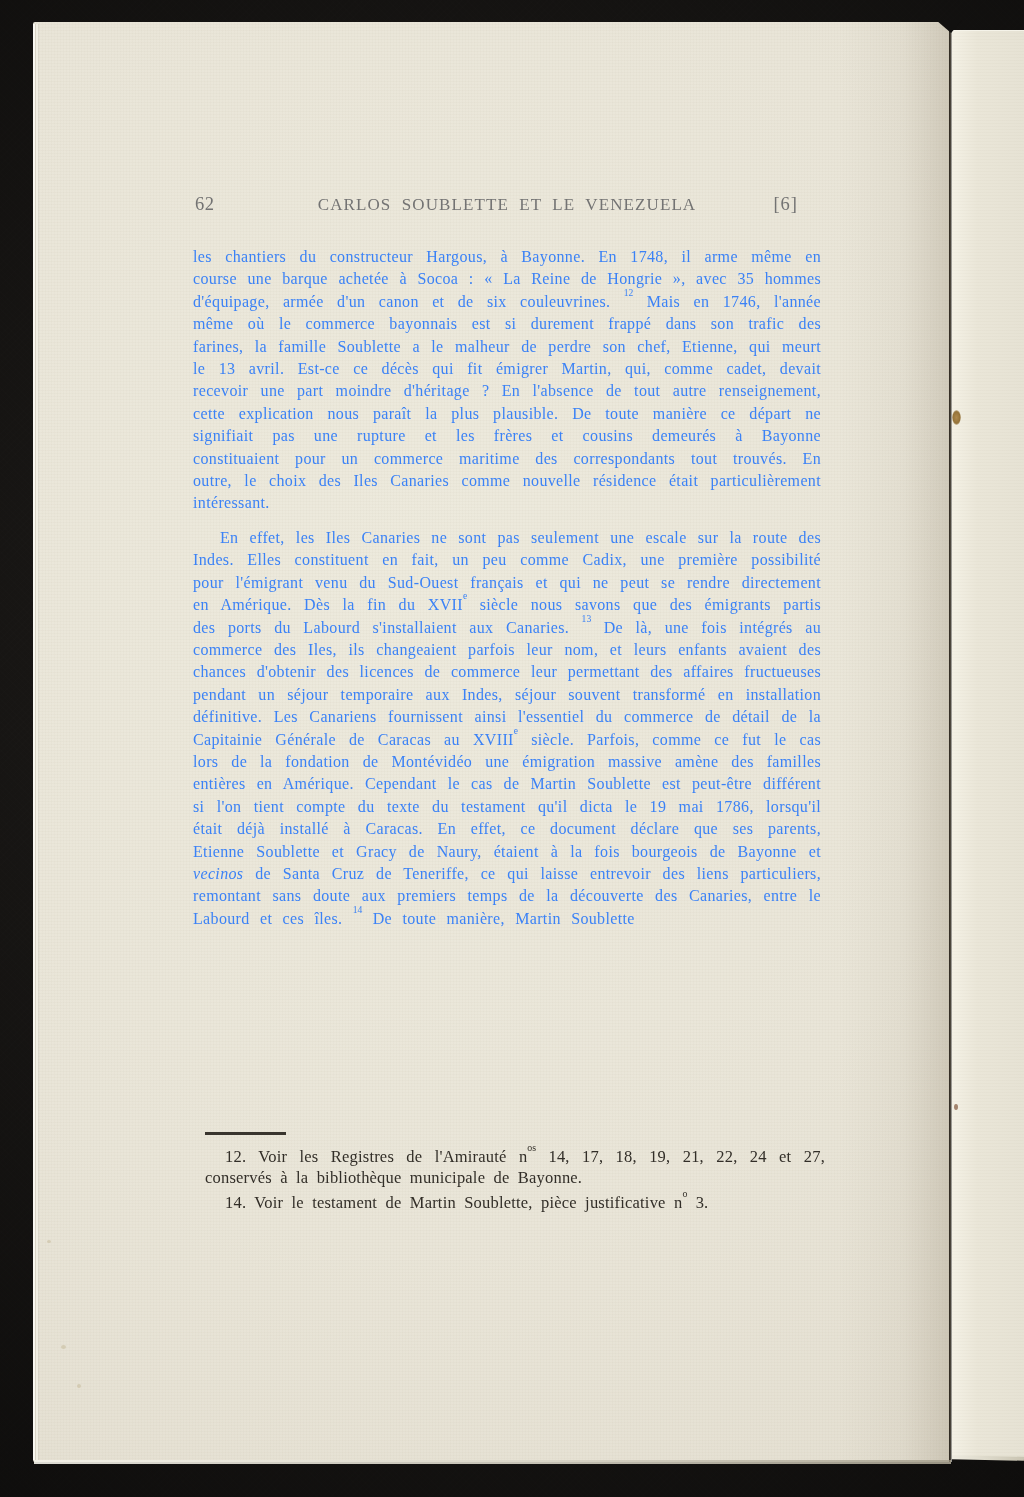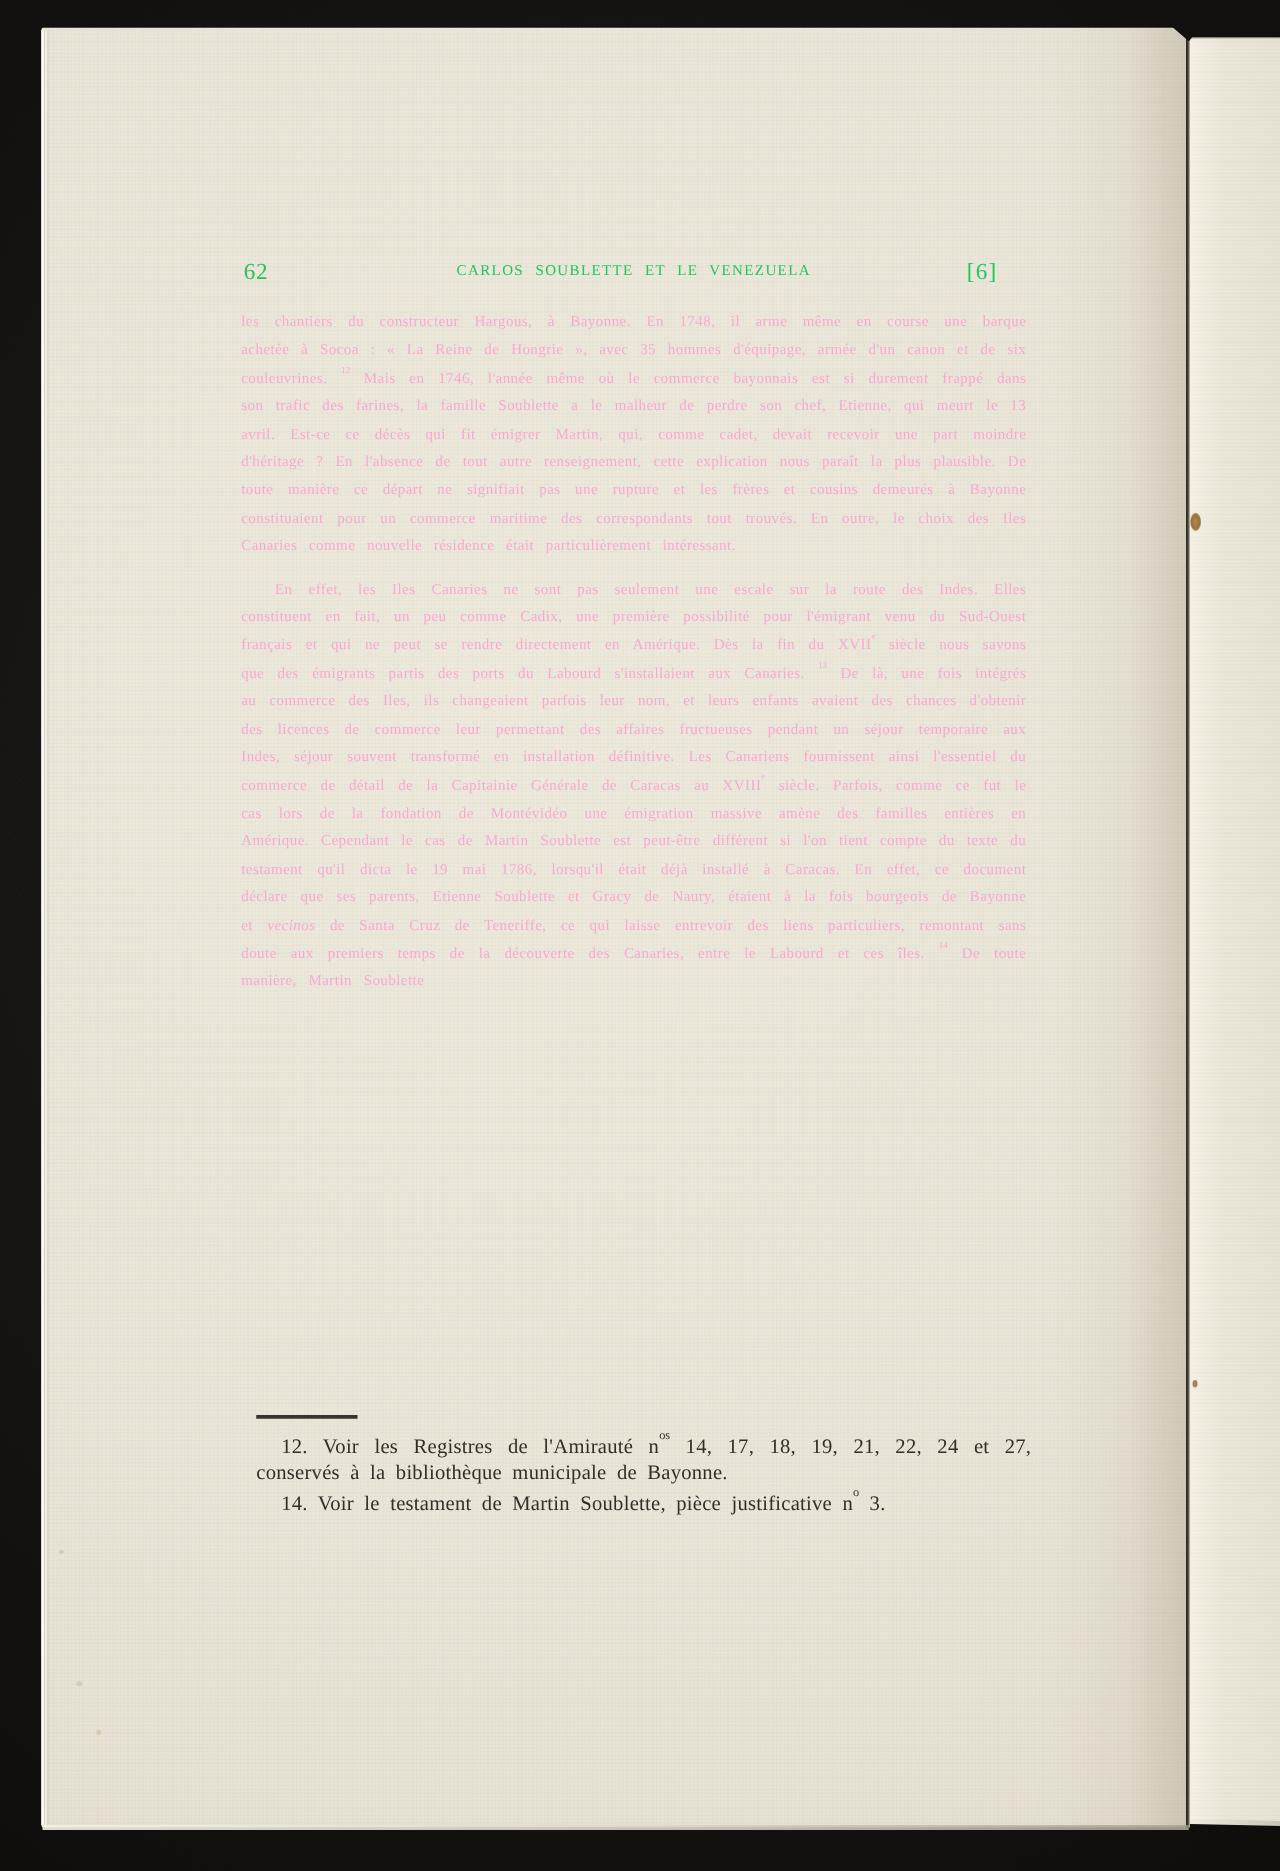--- a/index.html
+++ b/index.html
@@ -56,32 +56,32 @@
     opacity:.9;
   }
   .spot-small{
     position:absolute;left:921px;top:1082px;width:4px;height:6px;border-radius:50%;
     background:#6e3e22;opacity:.6;
   }
   .speck1,.speck2,.speck3{position:absolute;border-radius:50%;background:#c3b795;opacity:.5;}
   .speck1{left:28px;top:1323px;width:5px;height:4px;}
   .speck2{left:44px;top:1362px;width:4px;height:4px;}
   .speck3{left:14px;top:1218px;width:4px;height:3px;}
-  .header-row{position:absolute;left:160px;top:186px;width:628px;height:26px;color:#22c55e;}
+  .header-row{position:absolute;left:160px;top:172px;width:628px;height:26px;color:#737373;}
   .page-number{position:absolute;left:2px;top:0;font-size:18.5px;letter-spacing:.5px;}
   .running-title{
     position:absolute;left:50%;top:1px;transform:translateX(-50%);
-    font-size:12px;letter-spacing:1.1px;word-spacing:5px;white-space:nowrap;
+    font-size:17px;letter-spacing:1.1px;word-spacing:5px;white-space:nowrap;
   }
   .margin-ref{position:absolute;right:23px;top:0;font-size:18.5px;letter-spacing:1px;}
 
   .body-text{
     position:absolute;left:160px;top:224px;width:628px;
-    font-size:12px;line-height:22.4px;text-align:justify;
-    letter-spacing:.35px;word-spacing:6px;color:#f9a8d4;
+    font-size:16px;line-height:22.4px;text-align:justify;
+    letter-spacing:.35px;word-spacing:6px;color:#3b82f6;
   }
   .body-text p{margin:0;}
   .body-text p.indent{text-indent:27px;margin-top:12px;}
   sup{font-size:.6em;line-height:0;position:relative;top:-.45em;letter-spacing:0;}
 
   .footnotes{
     position:absolute;left:172px;top:1110px;width:620px;
     font-size:16.5px;line-height:21px;text-align:justify;
     letter-spacing:.2px;word-spacing:4px;color:#322e28;
   }

